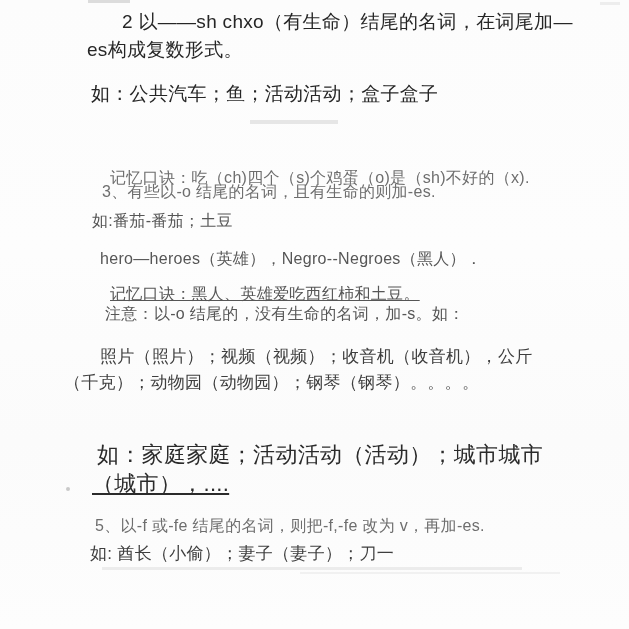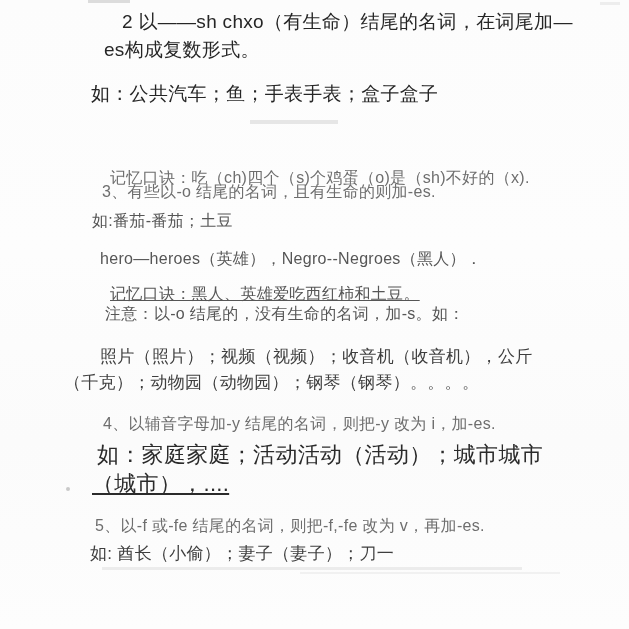--- a/index.html
+++ b/index.html
@@ -47,33 +47,32 @@
 <div class="page">
 
   <div class="artifact" style="left:88px; top:0; width:42px; height:3px; background:#dcdcdc;"></div>
   <div class="artifact" style="left:600px; top:2px; width:20px; height:3px; background:#ededed;"></div>
   <div class="artifact" style="left:250px; top:120px; width:88px; height:4px; background:#e6e6e6;"></div>
   <div class="artifact" style="left:66px; top:487px; width:4px; height:4px; border-radius:50%; background:#c9c9c9;"></div>
   <div class="artifact" style="left:102px; top:567px; width:420px; height:3px; background:#ececec;"></div>
   <div class="artifact" style="left:300px; top:572px; width:260px; height:2px; background:#f1f1f1;"></div>
 
   <div class="line sz-lg c-dark" style="left:122px; top:12px;">2 以——sh chxo（有生命）结尾的名词，在词尾加—</div>
-  <div class="line sz-lg c-dark" style="left:104px;  top:40px;">es构成复数形式。</div>
-  <div class="line sz-lg c-dark" style="left:91px;  top:84px;">如：公共汽车；鱼；手表手表；盒子盒子</div>
+  <div class="line sz-lg c-dark" style="left:87px;  top:40px;">es构成复数形式。</div>
+  <div class="line sz-lg c-dark" style="left:91px;  top:84px;">如：公共汽车；鱼；活动活动；盒子盒子</div>
 
   <div class="line sz-md c-gray" style="left:110px; top:150px;margin-top:20px;">记忆口诀：吃（ch)四个（s)个鸡蛋（o)是（sh)不好的（x).</div>
   <div class="line sz-md c-gray" style="left:102px; top:184px;">3、有些以-o 结尾的名词，且有生命的则加-es.</div>
   <div class="line sz-md c-mid" style="left:92px;  top:213px;text-align:center;">如:番茄-番茄；土豆</div>
   <div class="line sz-md c-mid" style="left:100px; top:251px;">hero—heroes（英雄），Negro--Negroes（黑人）．</div>
   <div class="line sz-md c-mid" style="left:110px; top:286px;text-decoration:underline;">记忆口诀：黑人、英雄爱吃西红柿和土豆。</div>
   <div class="line sz-md c-mid" style="left:105px; top:306px;">注意：以-o 结尾的，没有生命的名词，加-s。如：</div>
 
   <div class="line sz-bd c-body" style="left:100px; top:348px;">照片（照片）；视频（视频）；收音机（收音机），公斤</div>
   <div class="line sz-bd c-body" style="left:64px;  top:374px;">（千克）；动物园（动物园）；钢琴（钢琴）。。。。</div>
 
-  <div class="line sz-md c-gray" style="left:103px; top:416px;">4、以辅音字母加-y 结尾的名词，则把-y 改为 i，加-es.</div>
   <div class="line sz-xl c-big" style="left:97px;  top:444px;">如：家庭家庭；活动活动（活动）；城市城市</div>
   <div class="line sz-xl c-big" style="left:92px;  top:473px;text-decoration:underline;">（城市），....</div>
 
   <div class="line sz-md c-gray" style="left:95px;  top:518px;">5、以-f 或-fe 结尾的名词，则把-f,-fe 改为 v，再加-es.</div>
   <div class="line sz-bd c-body" style="left:90px;  top:545px;">如: 酋长（小偷）；妻子（妻子）；刀一</div>
 
 </div>
 
 </body></html>

